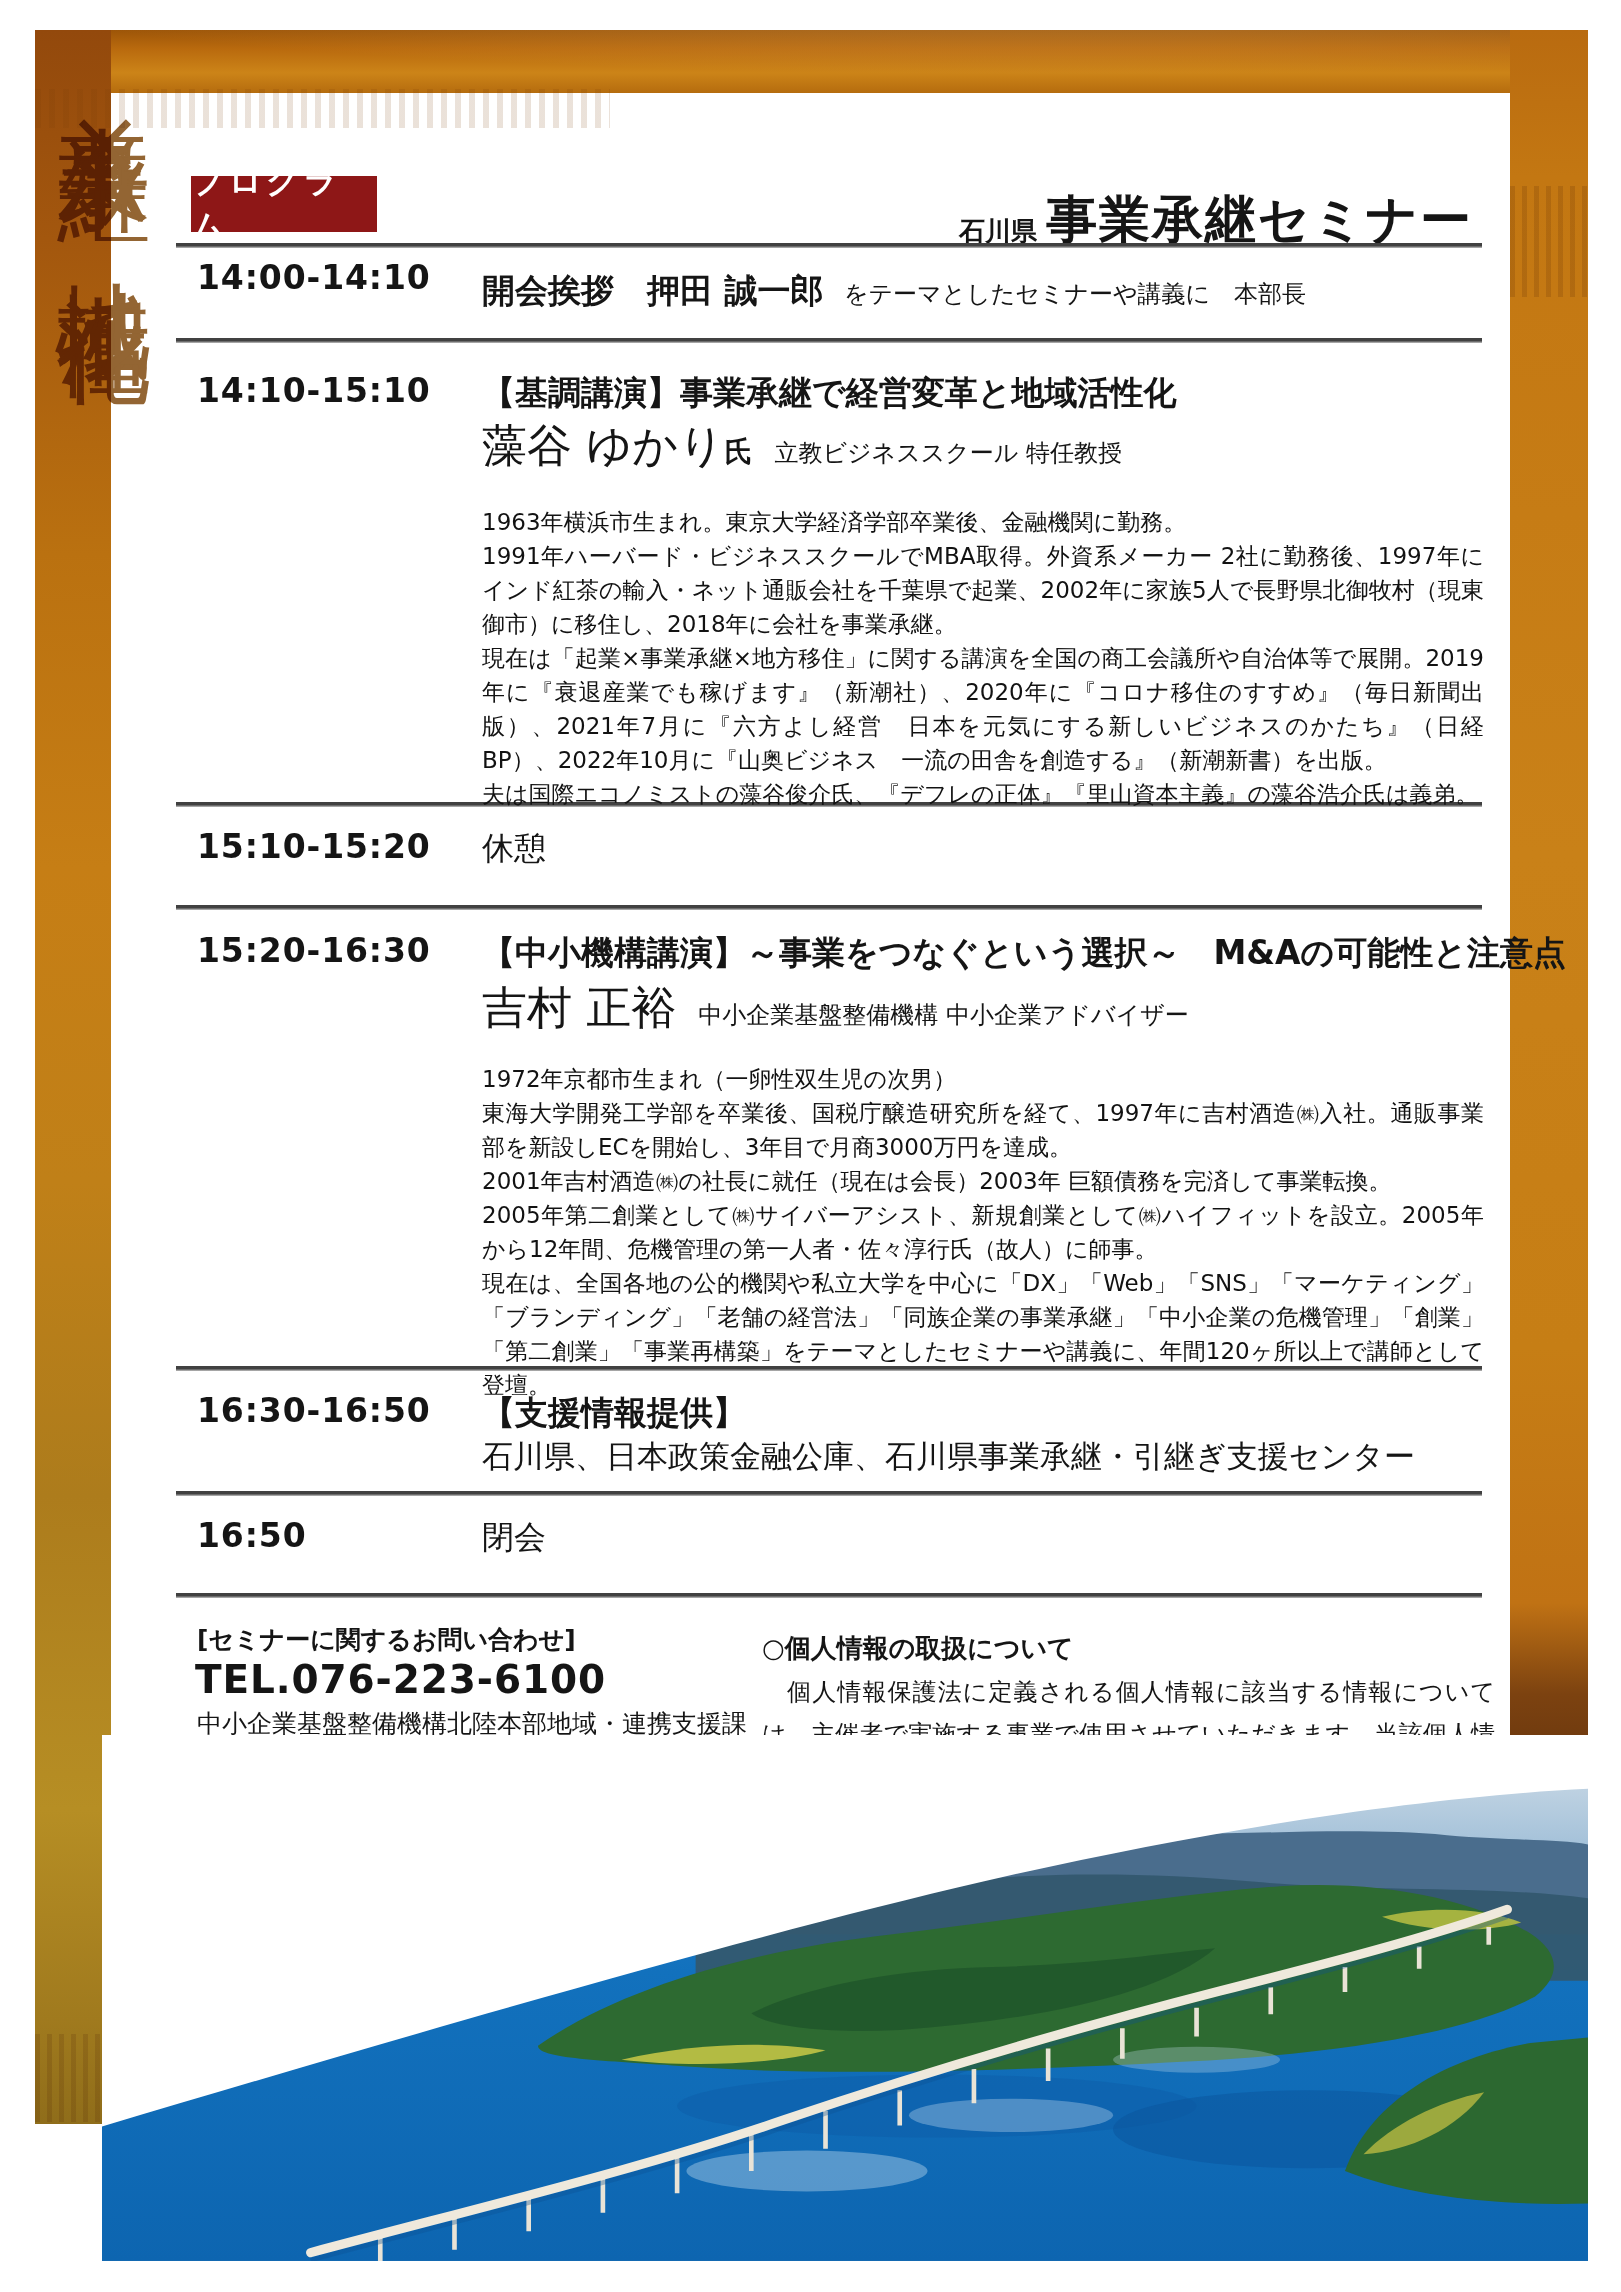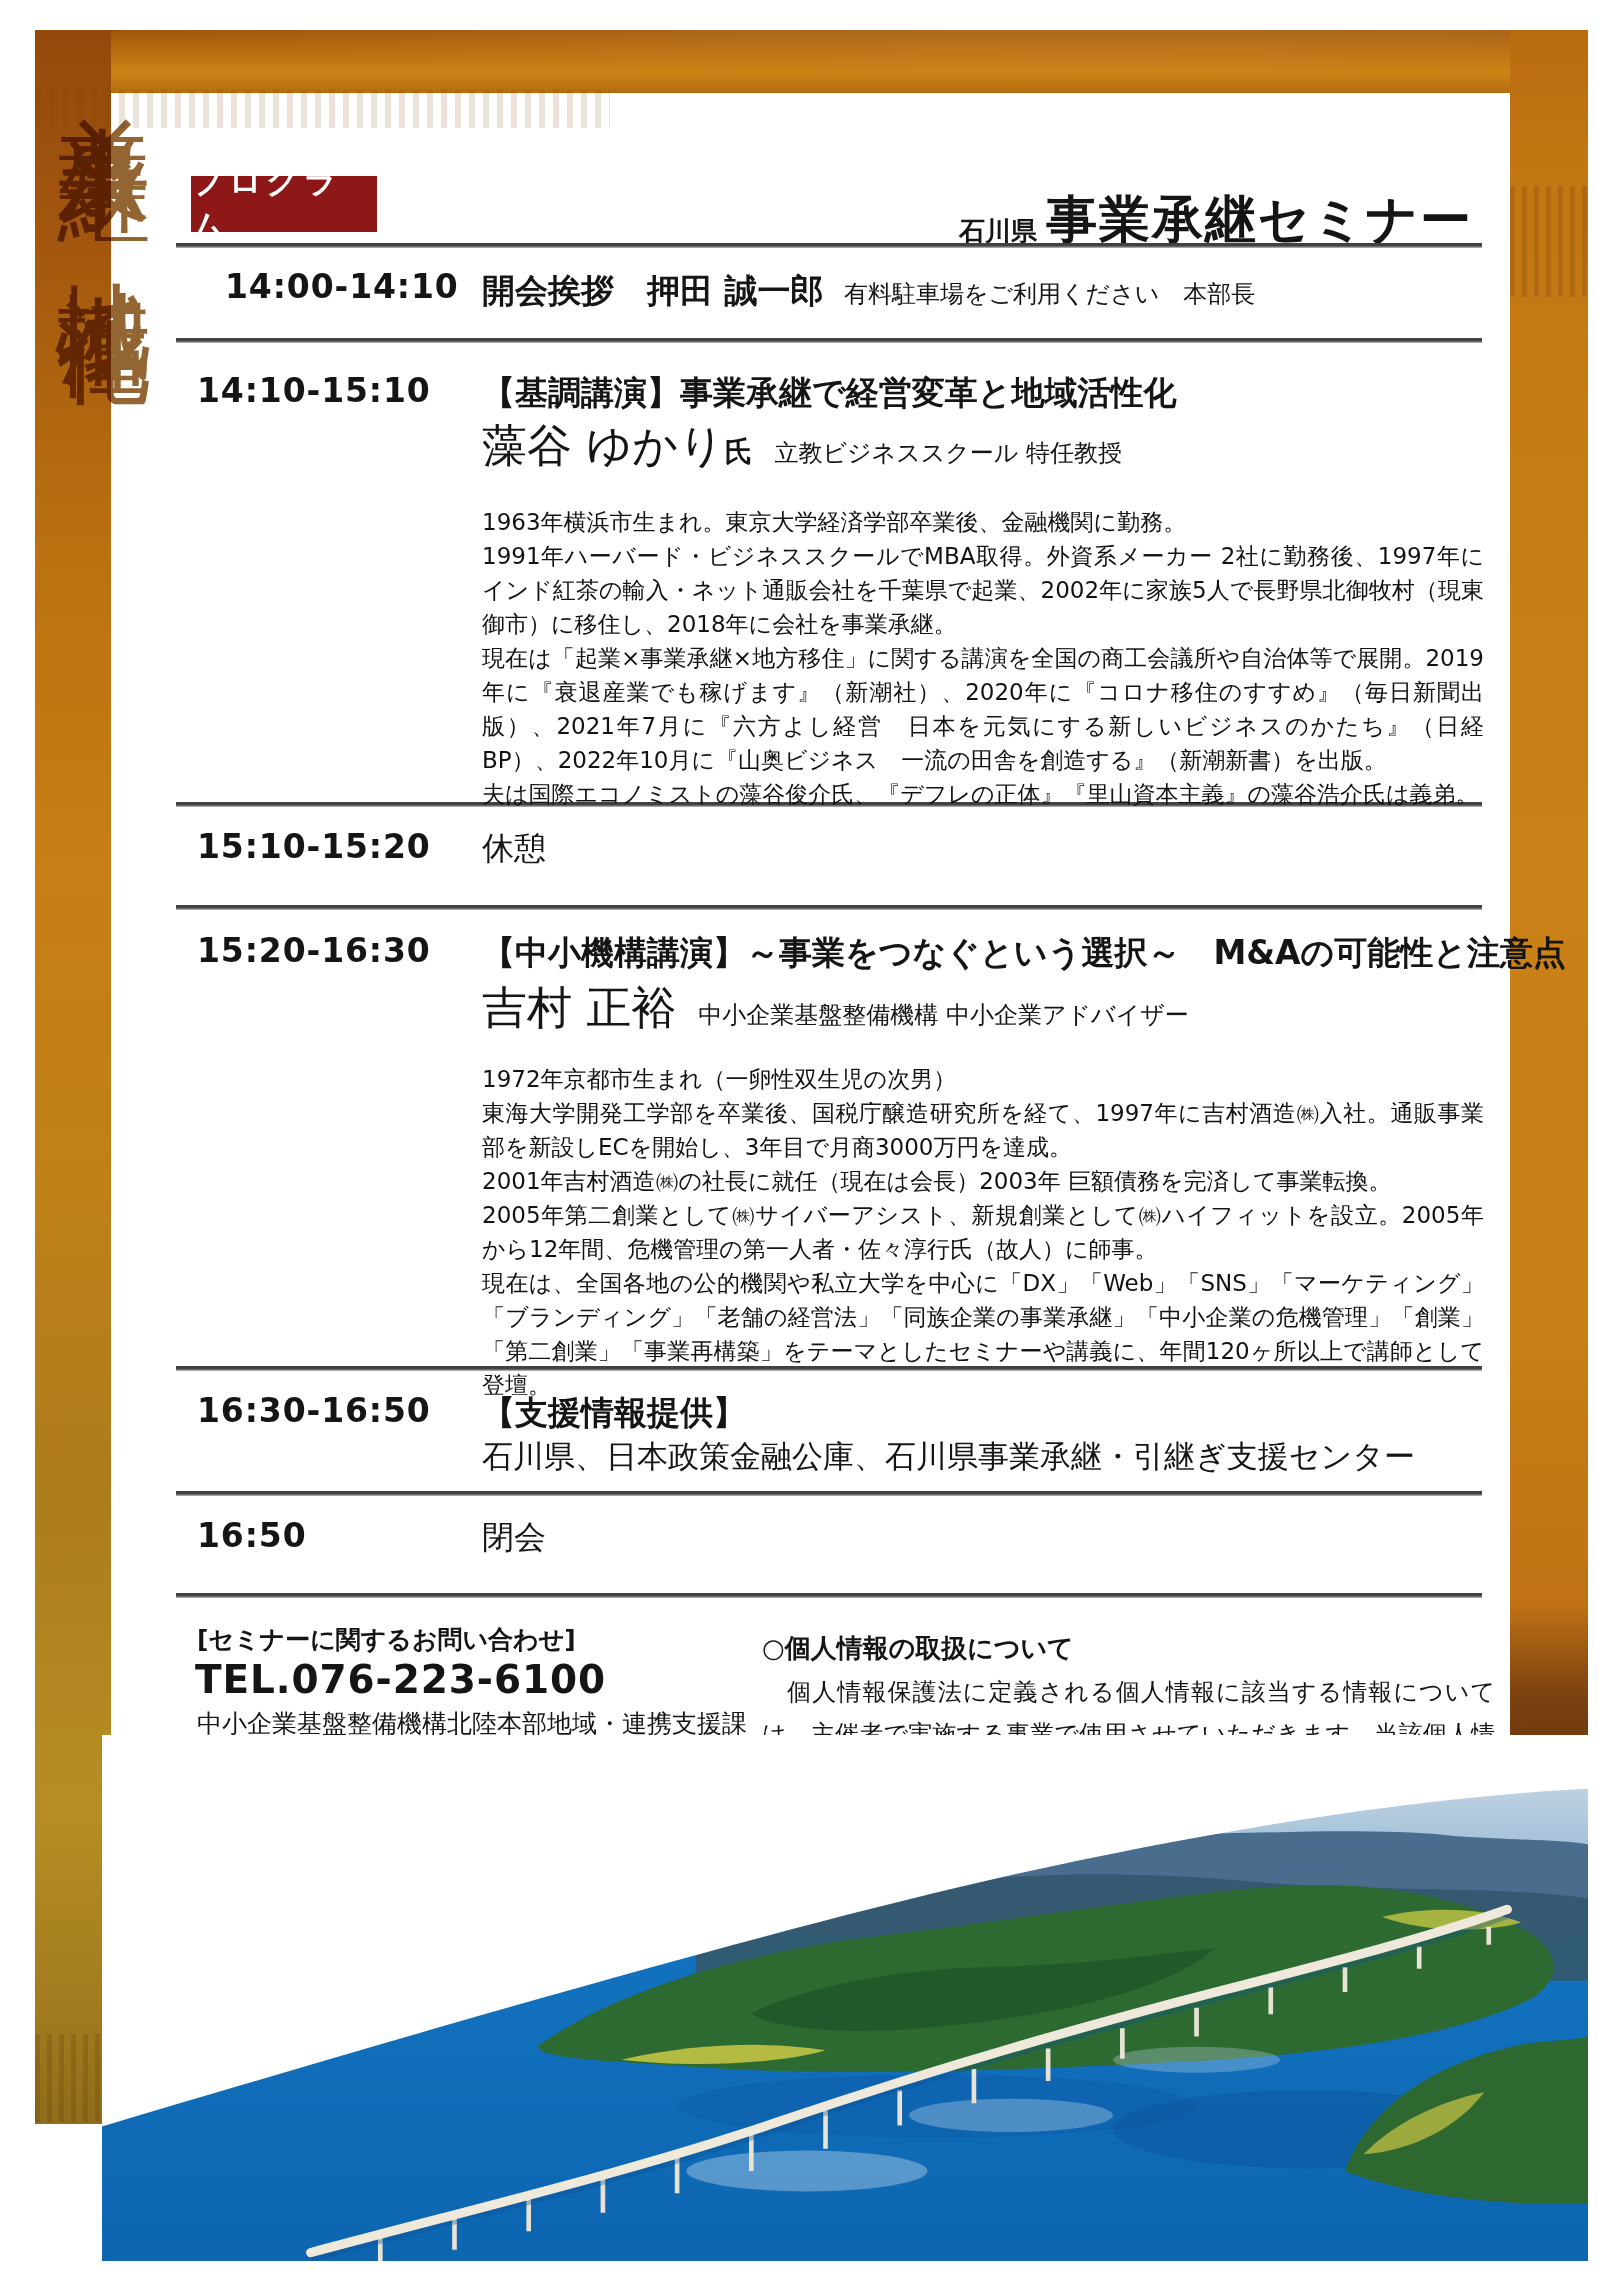--- a/index.html
+++ b/index.html
@@ -82,23 +82,23 @@
   </div>
 
   <div class="abs rule" style="top:243px;"></div>
   <div class="abs rule" style="top:338px;"></div>
   <div class="abs rule" style="top:802px;"></div>
   <div class="abs rule" style="top:905px;"></div>
   <div class="abs rule" style="top:1366px;"></div>
   <div class="abs rule" style="top:1491px;"></div>
   <div class="abs rule" style="top:1593px;"></div>
 
-  <div class="abs time" style="top:267px;margin-left:28px;">14:00-14:10</div>
+  <div class="abs time" style="top:258px;">14:00-14:10</div>
   <div class="abs rtitle" style="top:269px;">
-    <span>開会挨拶　押田 誠一郎</span><span class="rnote">有料駐車場をご利用ください　本部長</span>
+    <span>開会挨拶　押田 誠一郎</span><span class="rnote">をテーマとしたセミナーや講義に　本部長</span>
   </div>
 
   <div class="abs time" style="top:371px;">14:10-15:10</div>
   <div class="abs rtitle" style="top:371px;">【基調講演】事業承継で経営変革と地域活性化</div>
   <div class="abs speaker-line" style="top:416px;">
     <span class="speaker-name">藻谷 ゆかり</span><span class="speaker-hon">氏</span><span class="speaker-title">立教ビジネススクール 特任教授</span>
   </div>
   <div class="abs bio" style="top:484px;">1963年横浜市生まれ。東京大学経済学部卒業後、金融機関に勤務。
 1991年ハーバード・ビジネススクールでMBA取得。外資系メーカー 2社に勤務後、1997年にインド紅茶の輸入・ネット通販会社を千葉県で起業、2002年に家族5人で長野県北御牧村（現東御市）に移住し、2018年に会社を事業承継。
 現在は「起業×事業承継×地方移住」に関する講演を全国の商工会議所や自治体等で展開。2019年に『衰退産業でも稼げます』（新潮社）、2020年に『コロナ移住のすすめ』（毎日新聞出版）、2021年7月に『六方よし経営　日本を元気にする新しいビジネスのかたち』（日経BP）、2022年10月に『山奥ビジネス　一流の田舎を創造する』（新潮新書）を出版。

